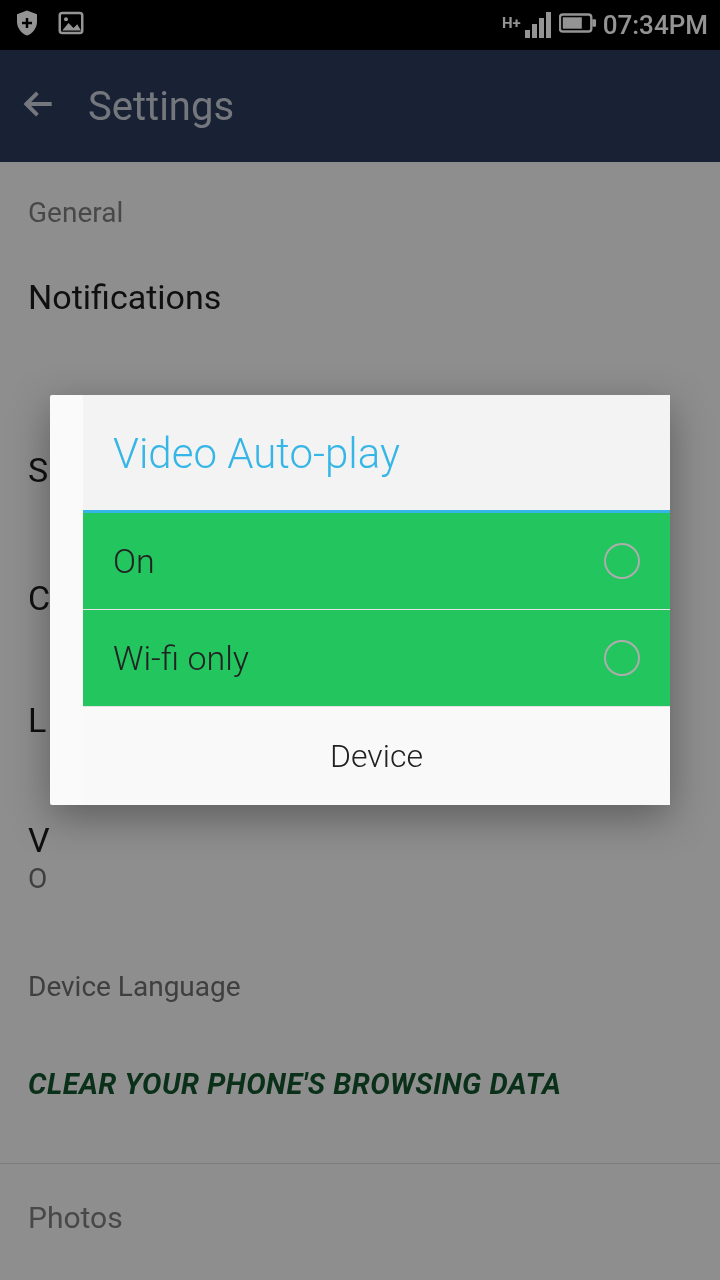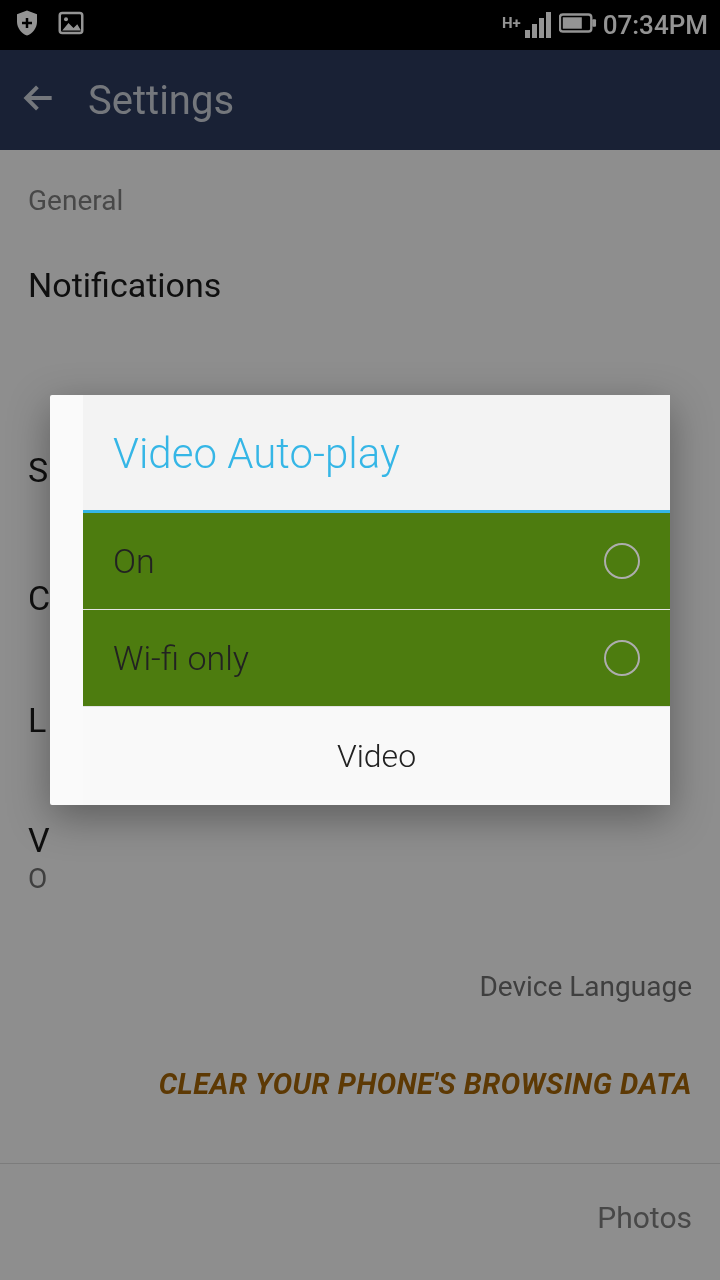--- a/index.html
+++ b/index.html
@@ -22,35 +22,35 @@
     }
     .status-left { display: flex; align-items: center; gap: 14px; }
     .status-right { display: flex; align-items: center; gap: 6px; font-size: 26px; font-weight: 500; }
     .shield-icon svg, .picture-icon svg { width: 30px; height: 30px; fill: #fff; }
     .signal-group { display: flex; align-items: flex-end; gap: 2px; margin-right: 2px; }
     .signal-bar { width: 5px; background: #fff; }
     .b1 { height: 8px; } .b2 { height: 14px; } .b3 { height: 20px; } .b4 { height: 26px; }
     .hplus { font-size: 15px; font-weight: bold; margin-right: -2px; align-self: flex-start; margin-top: 4px;}
     .battery-icon svg { width: 38px; height: 22px; }
     .app-bar {
-      height: 100px;
+      height: 112px;
       background: #2b3a5c;
       display: flex;
       align-items: center;
       padding: 0 20px;
       gap: 30px;
     }
     .back-arrow svg { width: 38px; height: 38px; stroke: #c9cdd6; fill: none; stroke-width: 2.5; }
     .app-title { font-size: 40px; color: #c9cdd6; font-weight: 400; }
     .content { padding: 0; }
     .section-label { color: #7d7d7d; font-size: 28px; padding: 34px 28px 24px; }
     .setting-title { color: #1a1a1a; font-size: 34px; padding: 24px 28px 6px; font-weight: 400; }
     .setting-sub { color: #6d6d6d; font-size: 28px; padding: 0 28px 24px; }
     .link-row {
-      color: #a16207;
+      color: #14532d;
       font-size: 29px;
       font-weight: 700;
       font-style: italic;
       padding: 40px 28px;
       letter-spacing: 0.5px;
     }
     .divider { height: 1px; background: #d6d6d6; margin-top: 22px; }
     .photos-label { color: #7d7d7d; font-size: 30px; padding: 36px 28px; }
     .scrim {
       position: absolute;
@@ -74,21 +74,21 @@
       padding: 34px 30px 32px;
       border-bottom: 3px solid #35b6e6;
       background: #f3f3f3;
     }
     .option-row {
       display: flex;
       align-items: center;
       justify-content: space-between;
       padding: 28px 30px;
       border-bottom: 1px solid #e4e4e4;
-      background: #4d7c0f;
+      background: #22c55e;
     }
     .option-label { font-size: 34px; color: #222; font-weight: 300; }
     .radio {
       width: 36px; height: 36px;
       border: 2px solid #adadad;
       border-radius: 50%;
       display: flex; align-items: center; justify-content: center;
     }
     .radio.selected { border-color: #5a5a5a; }
     .radio-dot {
@@ -160,21 +160,21 @@
   <div class="content">
     <div class="section-label">General</div>
     <div class="setting-title">Notifications</div>
   </div>
   <div class="partial-s">S</div>
   <div class="partial-c">C</div>
   <div class="partial-l">L</div>
   <div class="partial-v">V</div>
   <div class="partial-o">O</div>
 
-  <div style="position:absolute; left:0; right:0; top:870px;text-align:right;">
+  <div style="position:absolute; left:0; right:0; top:870px;">
     <div class="setting-sub" style="padding-top:50px">Device Language</div>
     <div class="link-row">CLEAR YOUR PHONE'S BROWSING DATA</div>
     <div class="divider"></div>
     <div class="photos-label">Photos</div>
   </div>
 </div>
 
 <div class="scrim"></div>
 
 <div class="dialog">
@@ -182,14 +182,14 @@
 
   <div class="option-row">
     <span class="option-label">On</span>
     <span class="radio"></span>
   </div>
   <div class="option-row">
     <span class="option-label">Wi-fi only</span>
     <span class="radio"></span>
   </div>
 
-  <div class="dialog-cancel">Video</div>
+  <div class="dialog-cancel">Device</div>
 </div>
 
 </body></html>

